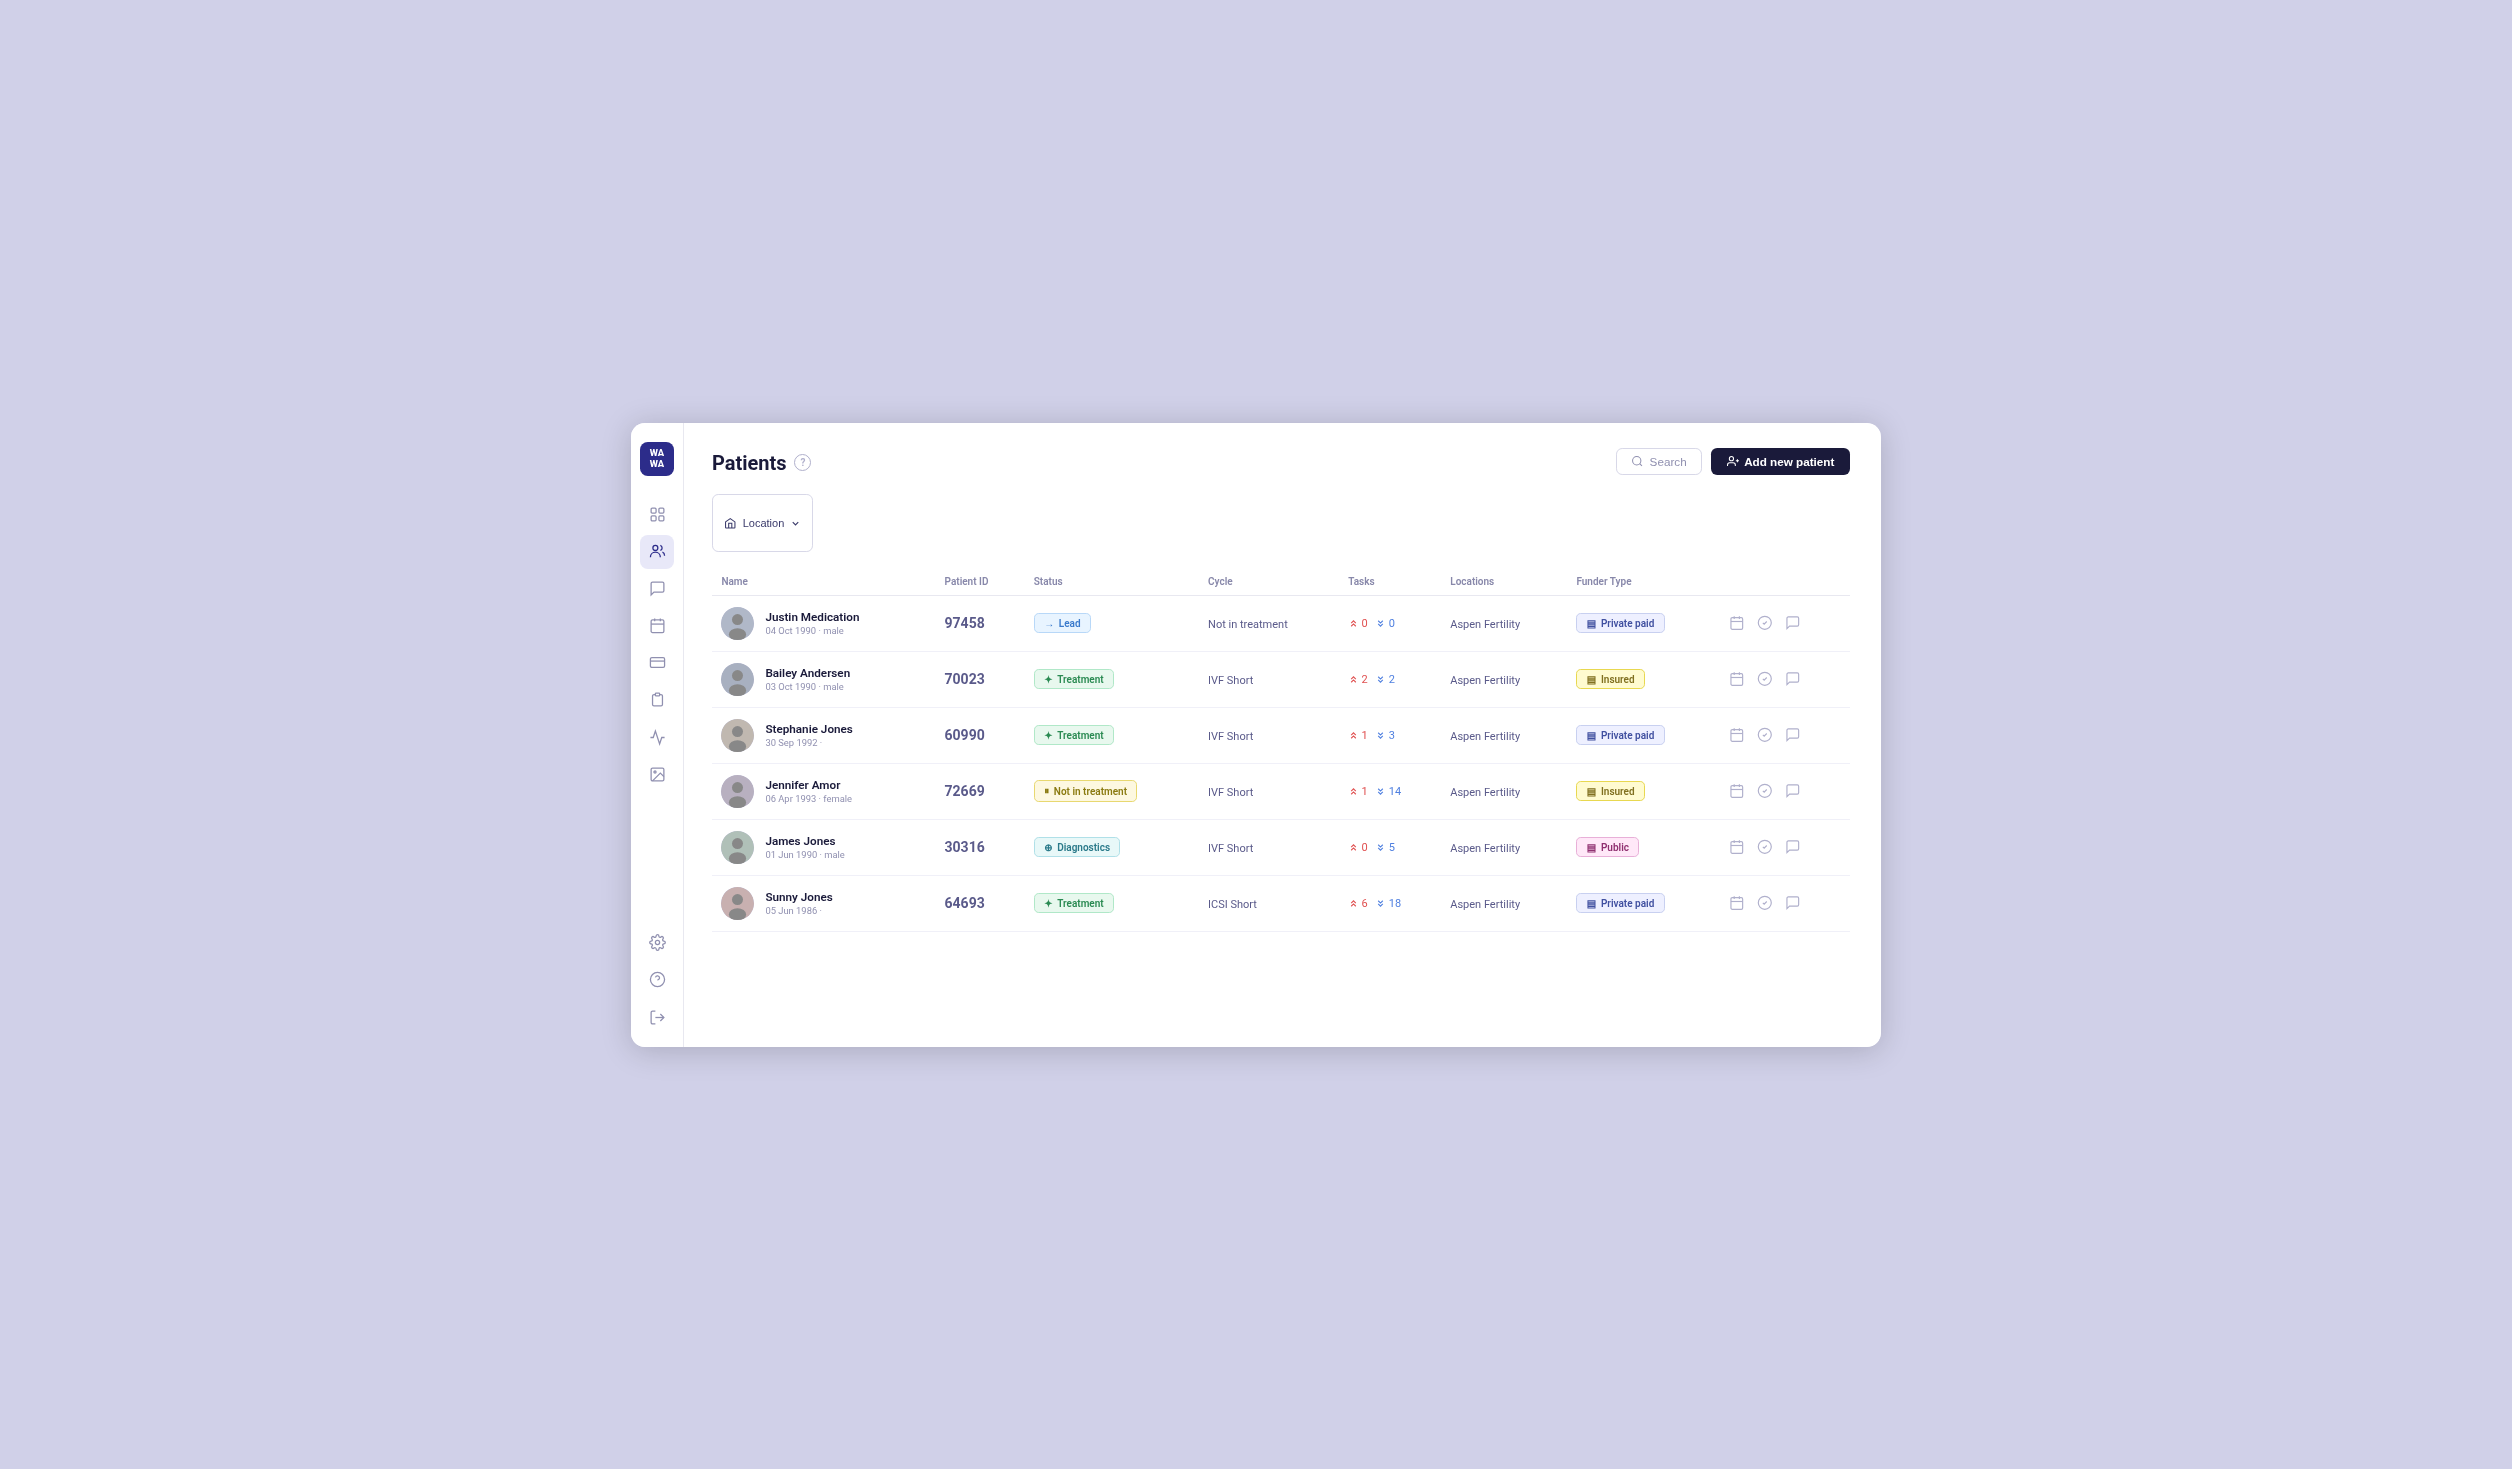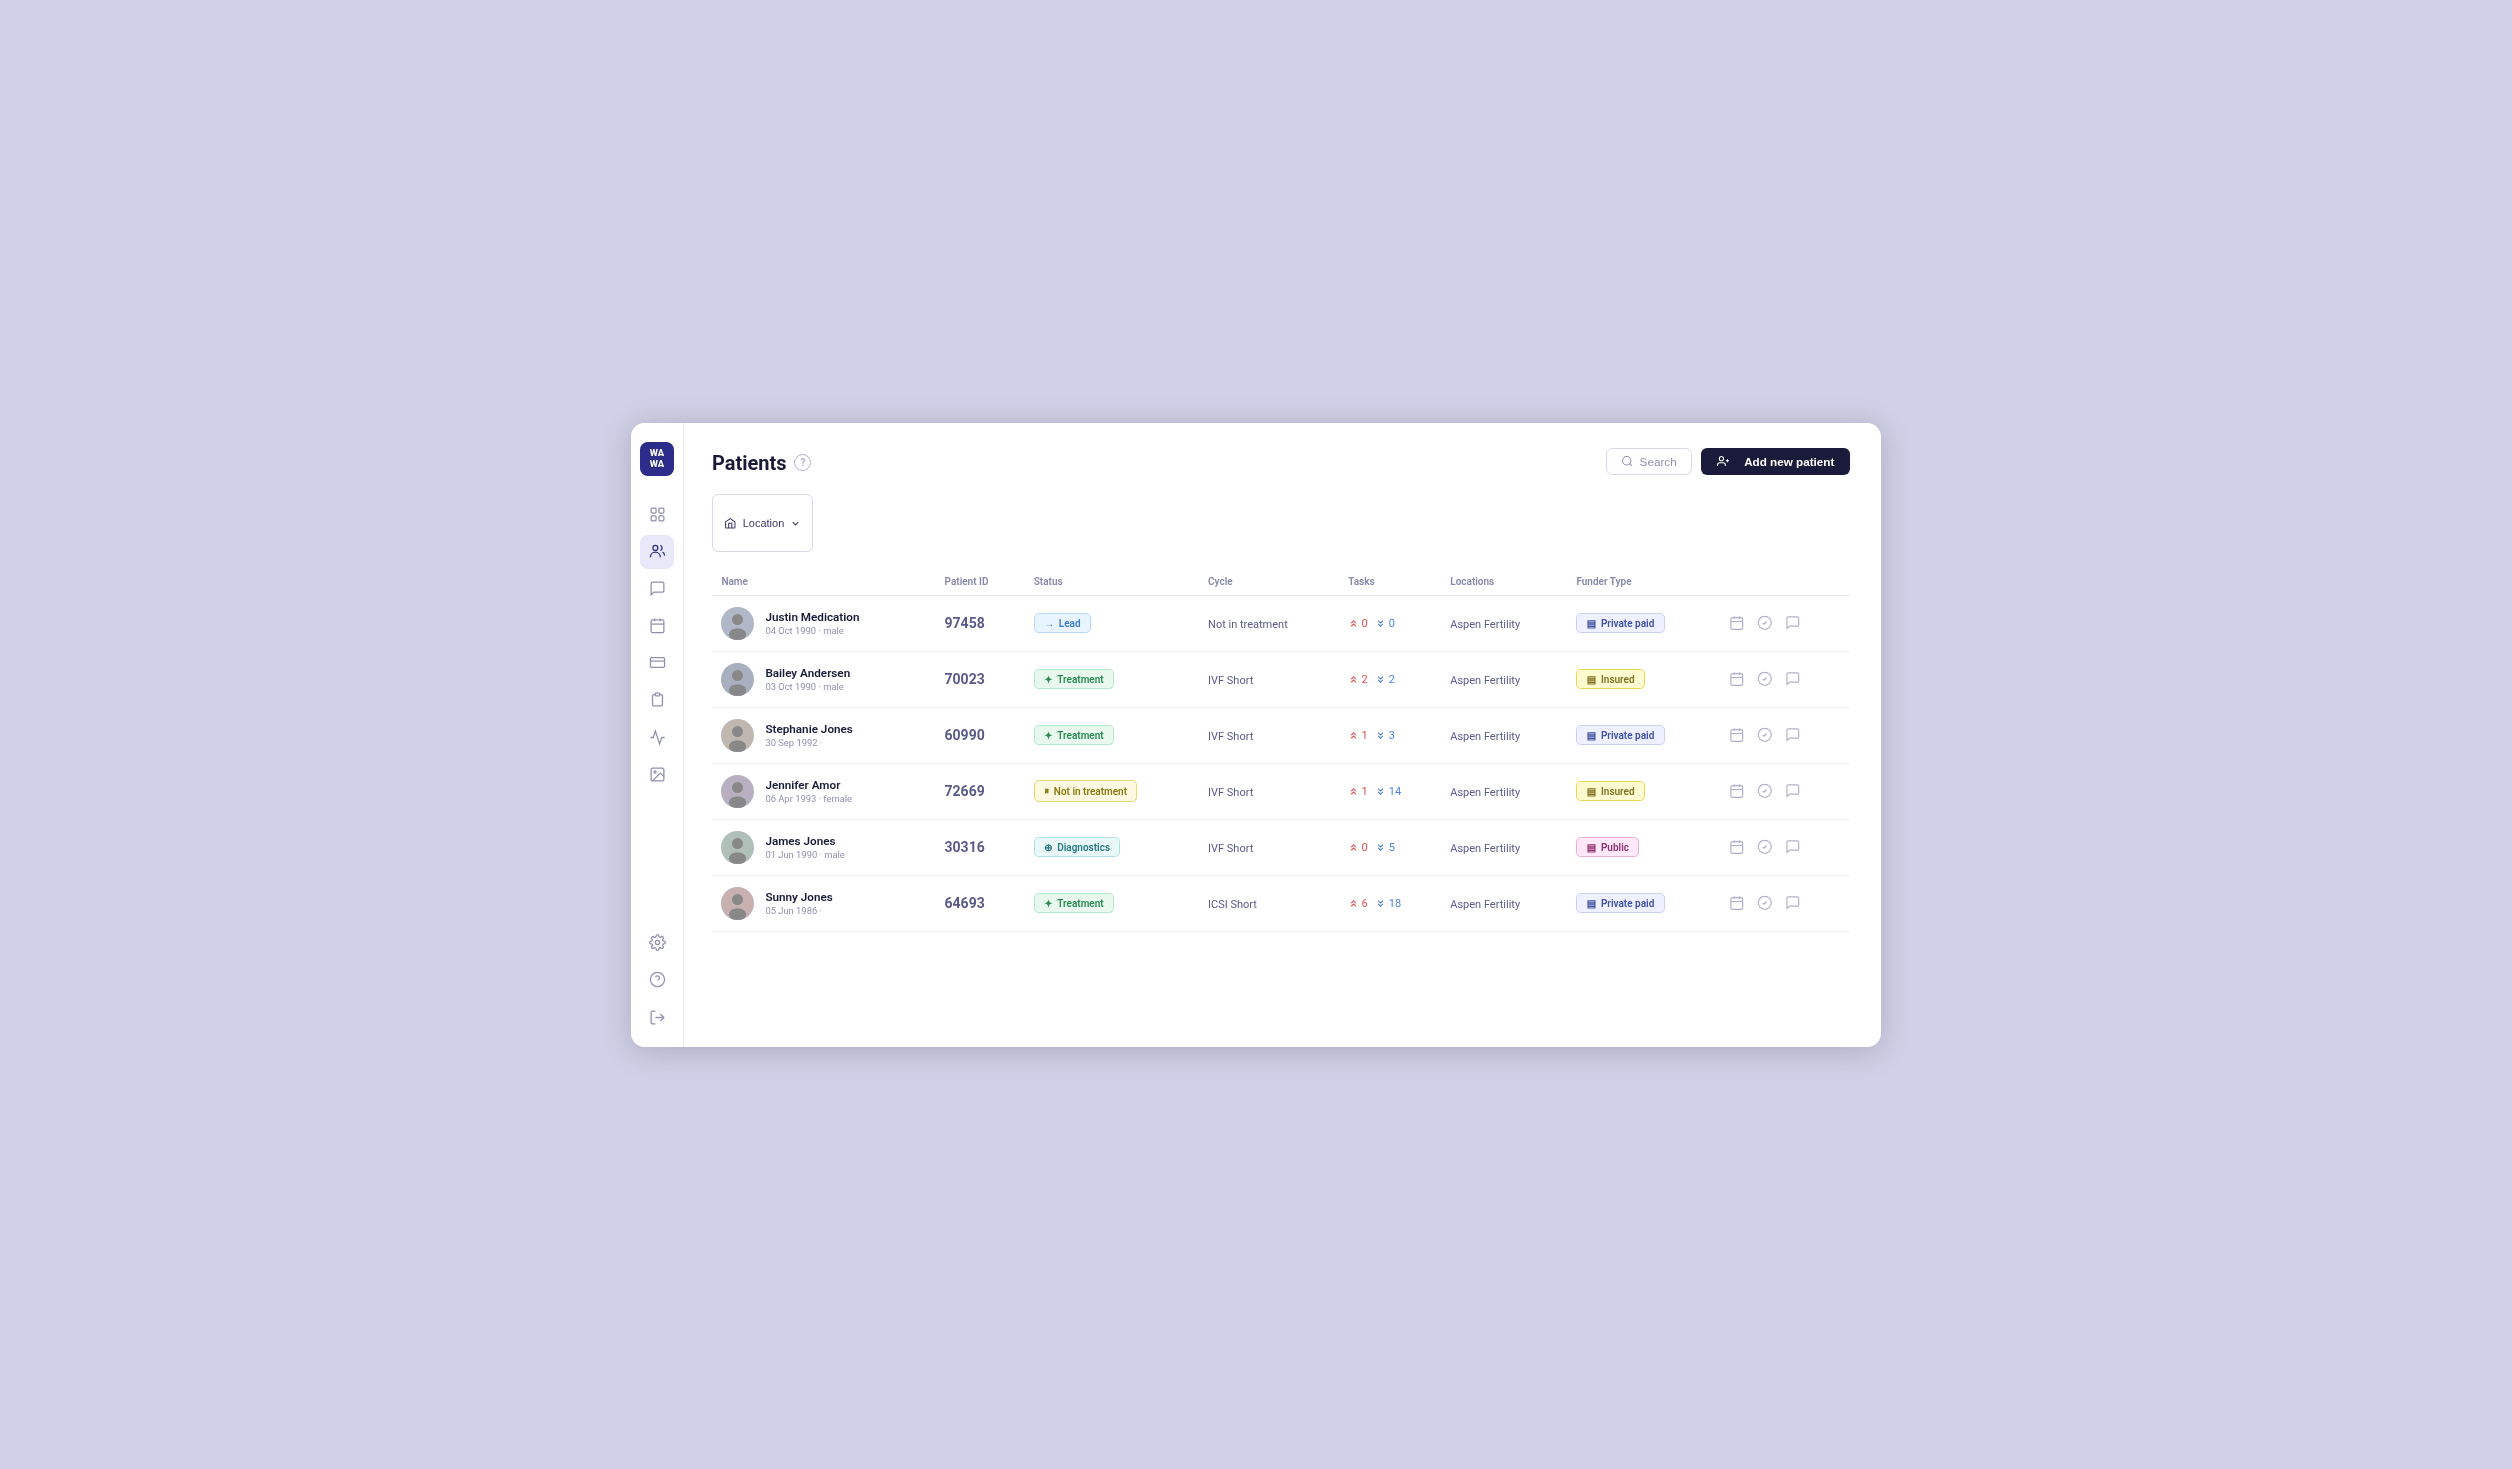--- a/index.html
+++ b/index.html
@@ -129,21 +129,21 @@
       border-radius: 6.2px;
       padding: 6.2px 14px;
       background: #fff;
       cursor: pointer;
       color: #9090b0;
       font-size: 11.7px;
     }
     .add-patient-btn {
       display: flex;
       align-items: center;
-      gap: 15px;
+      gap: 5px;
       background: #1a1a3a;
       color: #fff;
       border: none;
       border-radius: 6.2px;
       padding: 7px 15.6px;
       font-size: 11.7px;
       font-weight: 600;
       cursor: pointer;
     }
     

